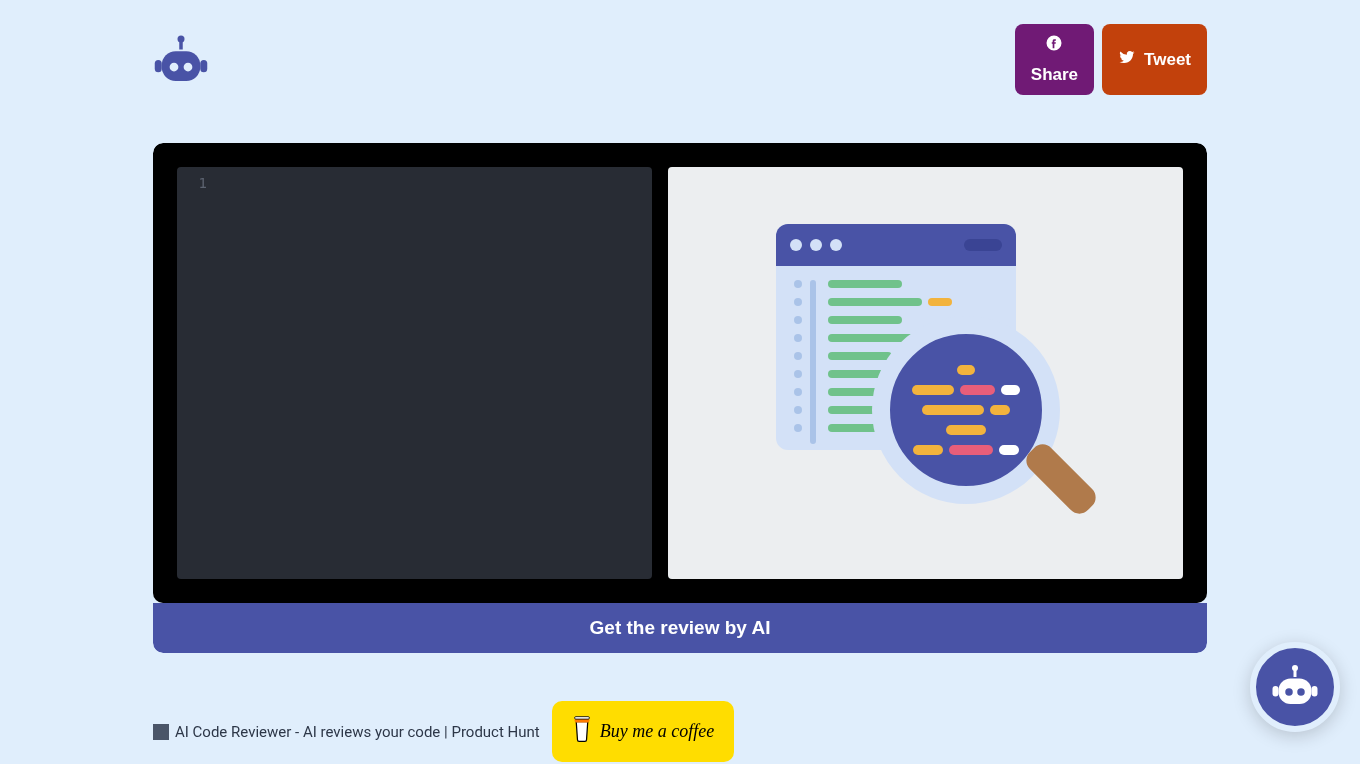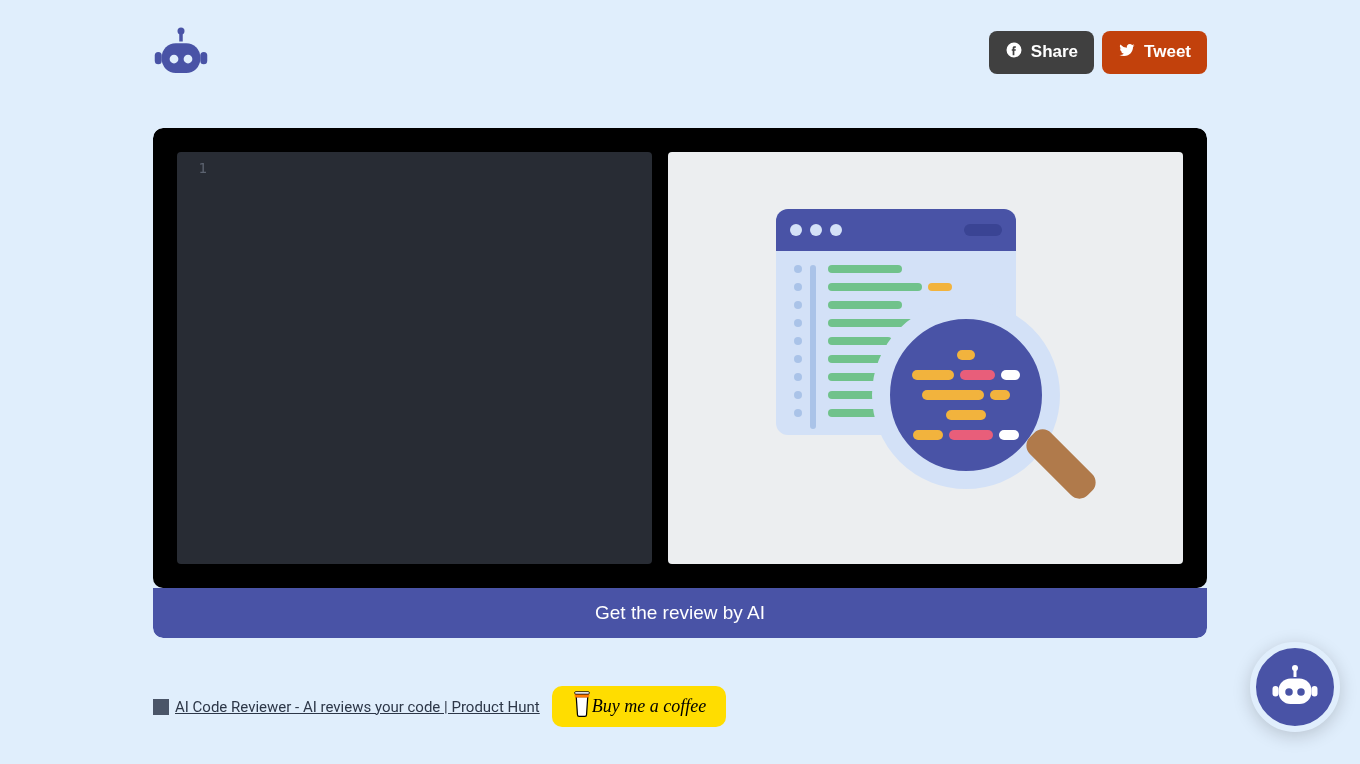--- a/index.html
+++ b/index.html
@@ -32,21 +32,21 @@
     .share-btn, .tweet-btn {
       display: flex; align-items: center; gap: 8px;
       padding: 10px 16px;
       border-radius: 8px;
       border: none;
       font-size: 17px;
       font-weight: 600;
       cursor: pointer;
       color: #fff;
     }
-    .share-btn { background: #404040; }
+    .share-btn { background: #701a75; flex-direction: column; }
     .tweet-btn { background: #c2410c; }
     .panel {
       background: #000;
       border-radius: 10px;
       padding: 24px;
       display: flex;
       gap: 16px;
     }
     .editor-col {
       flex: 1; height: 412px;
@@ -109,36 +109,36 @@
     }
     .mag-inner { position: absolute; inset: 22px; display: flex; flex-direction: column; gap: 10px; justify-content: center; }
     .mrow { display: flex; gap: 6px; align-items: center; justify-content: center; }
     .mp { height: 10px; border-radius: 5px; }
     .my { background: #f2b33d; }
     .mpk { background: #e85e7a; }
     .mw { background: #fff; }
     .cta-btn {
       width: 100%; background: #4953a6; color: #fff;
       border: none; border-radius: 0 0 10px 10px;
-      padding: 14px 0; font-size: 19px; font-weight: 400;
+      padding: 14px 0; font-size: 19px; font-weight: 700;
       cursor: pointer;
     }
     .panel-wrap { border-radius: 10px; overflow: hidden; }
     .footer {
       display: flex; align-items: center; justify-content: space-between;
       margin-top: 48px; padding-bottom: 24px;
     }
     .copyright { color: #4a5568; font-size: 17px; font-weight: 500; }
     .footer-right { display: flex; align-items: center; gap: 12px; }
-    .ph-placeholder { display: flex; align-items: center; gap: 6px; color: #2d3748; font-size: 15px; text-decoration: underline; }
+    .ph-placeholder { display: flex; align-items: center; gap: 6px; color: #2d3748; font-size: 15px; }
     .ph-icon { width: 16px; height: 16px; background: #4a5568; display: inline-block; }
     .coffee-btn {
-      display: flex; align-items: center; 
+      display: flex; align-items: center; gap: 8px;
       background: #ffdd00; border: none; border-radius: 10px;
-      padding: 4px 20px; cursor: pointer;
+      padding: 14px 20px; cursor: pointer;
       font-family: "Comic Sans MS", cursive; font-size: 18px; color: #000;
       font-style: italic;
     }
     .chat-fab {
       position: fixed; right: 20px; bottom: 32px;
       width: 90px; height: 90px; border-radius: 50%;
       background: #4953a6; border: 6px solid #e0eefc;
       box-shadow: 0 4px 18px rgba(0,0,0,0.18);
       display: flex; align-items: center; justify-content: center;
       cursor: pointer;

